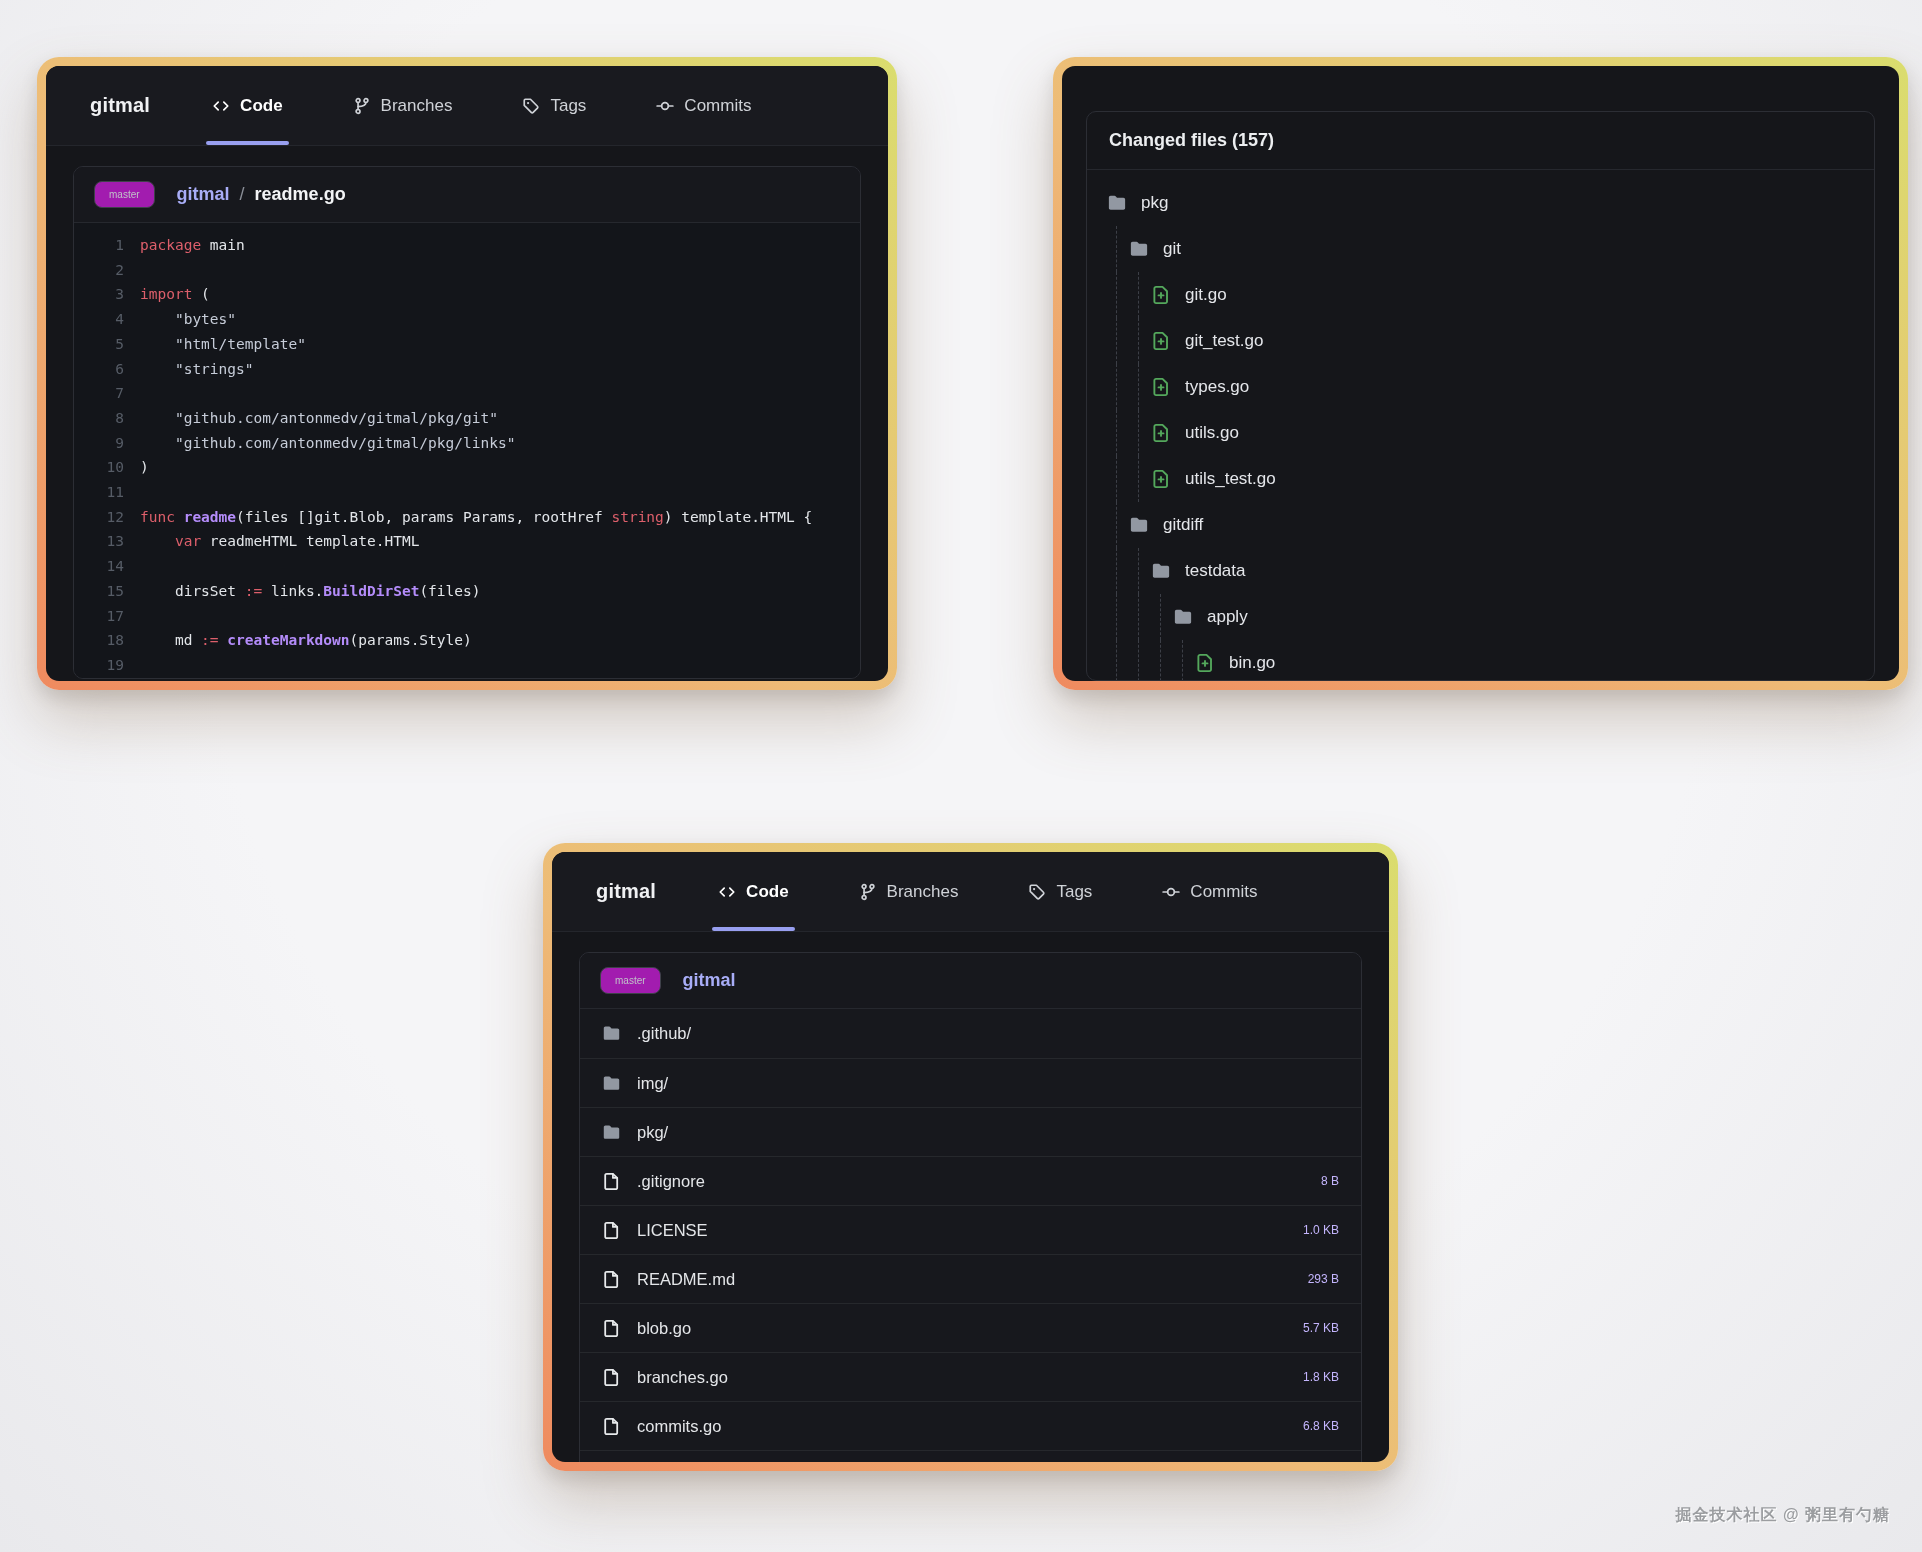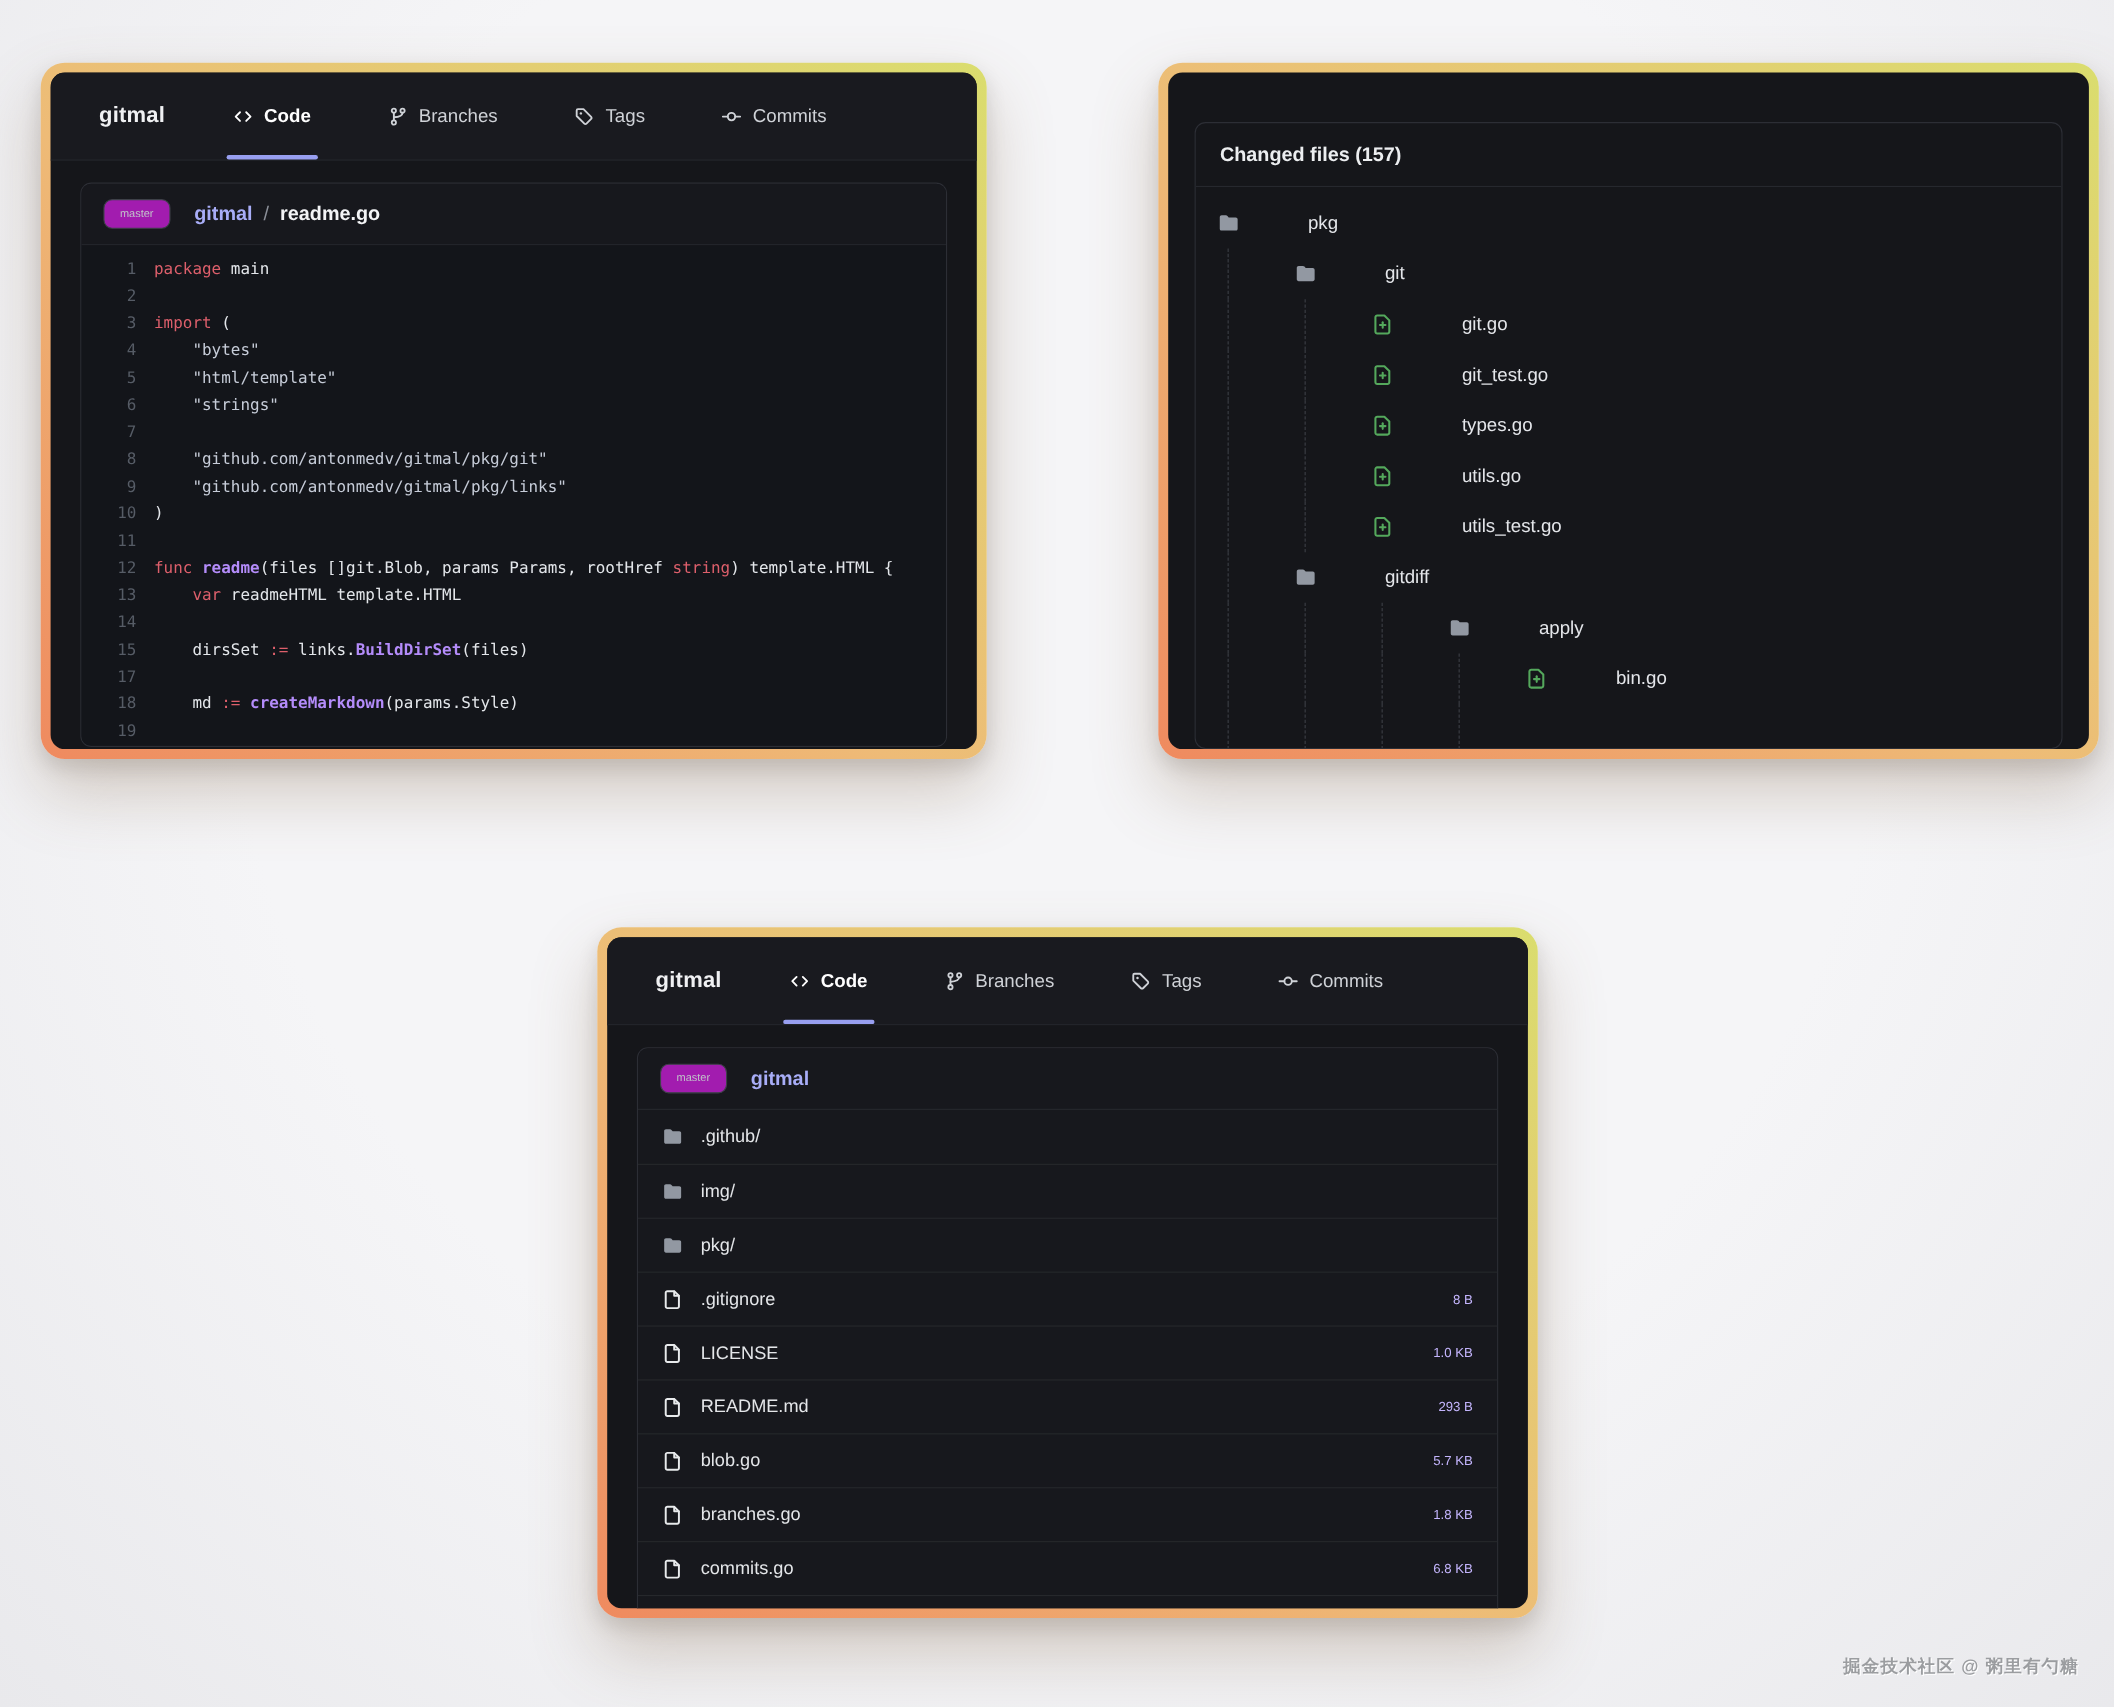--- a/index.html
+++ b/index.html
@@ -61,21 +61,21 @@
   .ln { width:50px; text-align:right; color:#565c66; flex-shrink:0; }
   .lc { padding-left:16px; white-space:pre; color:#e3e6ea; }
   .tok-kw { color:#dd5f6b; }
   .tok-fn { color:#b48cfa; font-weight:700; }
   .tok-st { color:#c6ccd8; }
   .tok-pl { color:#e3e6ea; }
   
   .cf-card { margin:45px 24px 0; border:1px solid #2c2e35; border-radius:10px; overflow:hidden; }
   .cf-header { padding:0 22px; height:58px; display:flex; align-items:center; font-size:18px; font-weight:700; color:#eceef0; border-bottom:1px solid #26282e; }
   .tree { padding:10px 20px 0; }
-  .tree-row { display:flex; align-items:center; height:46px; font-size:17px; color:#e4e6ea; cursor:pointer;gap:48px; }
+  .tree-row { display:flex; align-items:center; height:46px; font-size:17px; color:#e4e6ea; cursor:pointer; }
   .indent { width:22px; align-self:stretch; position:relative; flex-shrink:0; }
   .indent::before { content:""; position:absolute; left:9px; top:0; bottom:0; border-left:1px dashed #3c3f47; }
   .tree-row .icon { width:20px; height:20px; margin-right:14px; flex-shrink:0; }
   .icon.folder { color:#9298a2; }
   .icon.added { color:#54a85c; }
   .icon.doc { color:#e8eaec; }
   
   .file-row {
     display:flex; align-items:center; height:49px; padding:0 22px;
     border-top:1px solid #26282c; font-size:16.5px; color:#e4e6e9; cursor:pointer;
@@ -315,20 +315,30 @@
             <span class="icon folder filled">
               <svg viewBox="0 0 16 16">
                 <path fill="currentColor" stroke="none" d="M1.5 3.6c0-.8.6-1.4 1.4-1.4h3.1c.4 0 .8.2 1.1.5l.9 1h5.1c.8 0 1.4.6 1.4 1.4v6.8c0 .8-.6 1.4-1.4 1.4H2.9c-.8 0-1.4-.6-1.4-1.4V3.6z"></path>
               </svg>
             </span>
             <span>gitdiff</span>
           </div>
           <div class="tree-row">
             <span class="indent"></span>
             <span class="indent"></span>
+            <span class="icon folder filled">
+              <svg viewBox="0 0 16 16">
+                <path fill="currentColor" stroke="none" d="M1.5 3.6c0-.8.6-1.4 1.4-1.4h3.1c.4 0 .8.2 1.1.5l.9 1h5.1c.8 0 1.4.6 1.4 1.4v6.8c0 .8-.6 1.4-1.4 1.4H2.9c-.8 0-1.4-.6-1.4-1.4V3.6z"></path>
+              </svg>
+            </span>
+            <span>testdata</span>
+          </div>
+          <div class="tree-row">
+            <span class="indent"></span>
+            <span class="indent"></span>
             <span class="indent"></span>
             <span class="icon folder filled">
               <svg viewBox="0 0 16 16">
                 <path fill="currentColor" stroke="none" d="M1.5 3.6c0-.8.6-1.4 1.4-1.4h3.1c.4 0 .8.2 1.1.5l.9 1h5.1c.8 0 1.4.6 1.4 1.4v6.8c0 .8-.6 1.4-1.4 1.4H2.9c-.8 0-1.4-.6-1.4-1.4V3.6z"></path>
               </svg>
             </span>
             <span>apply</span>
           </div>
           <div class="tree-row">
             <span class="indent"></span>

